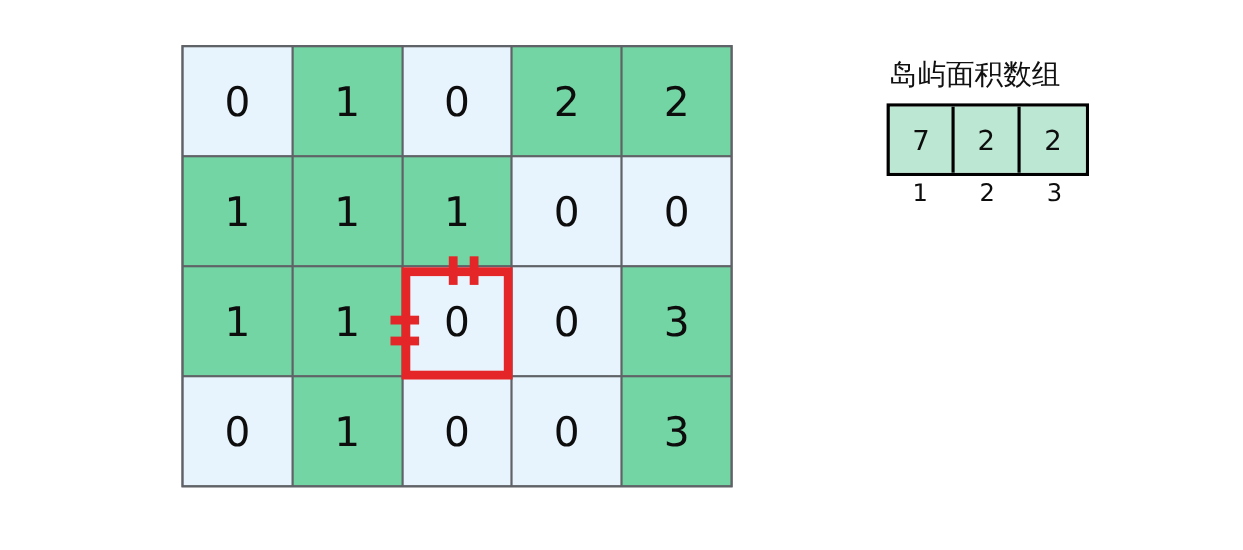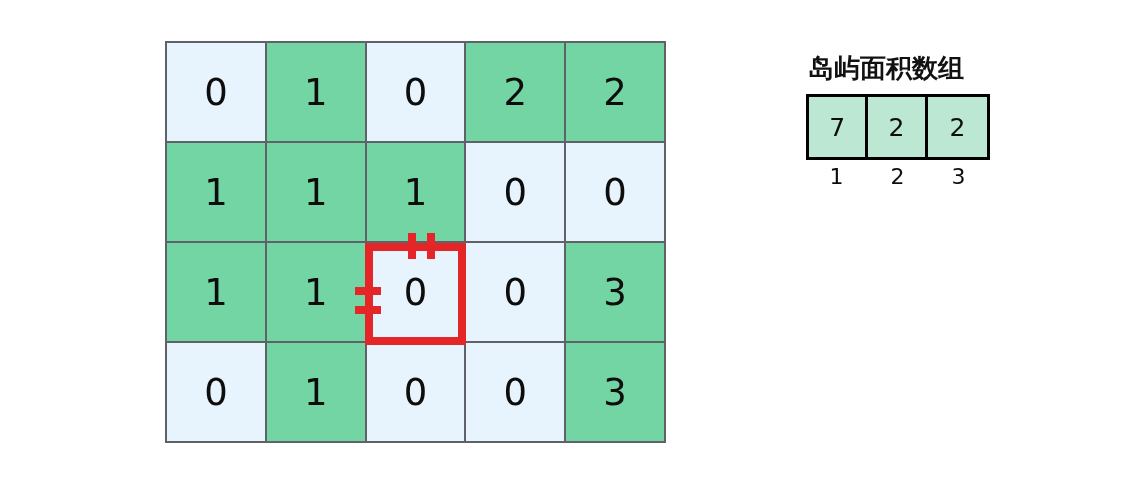--- a/index.html
+++ b/index.html
@@ -83,21 +83,20 @@
     left: 806px;
     top: 52px;
     width: 200px;
   }
   #area-panel-title {
     font-size: 26px;
     line-height: 32px;
     color: #111111;
     white-space: nowrap;
     margin-left: 2px;
-    font-weight: bold;
   }
   #area-array {
     margin-top: 10px;
     display: flex;
     border: 3px solid #000000;
     width: 184px;
     box-sizing: border-box;
   }
   .area-cell {
     width: 61px;

